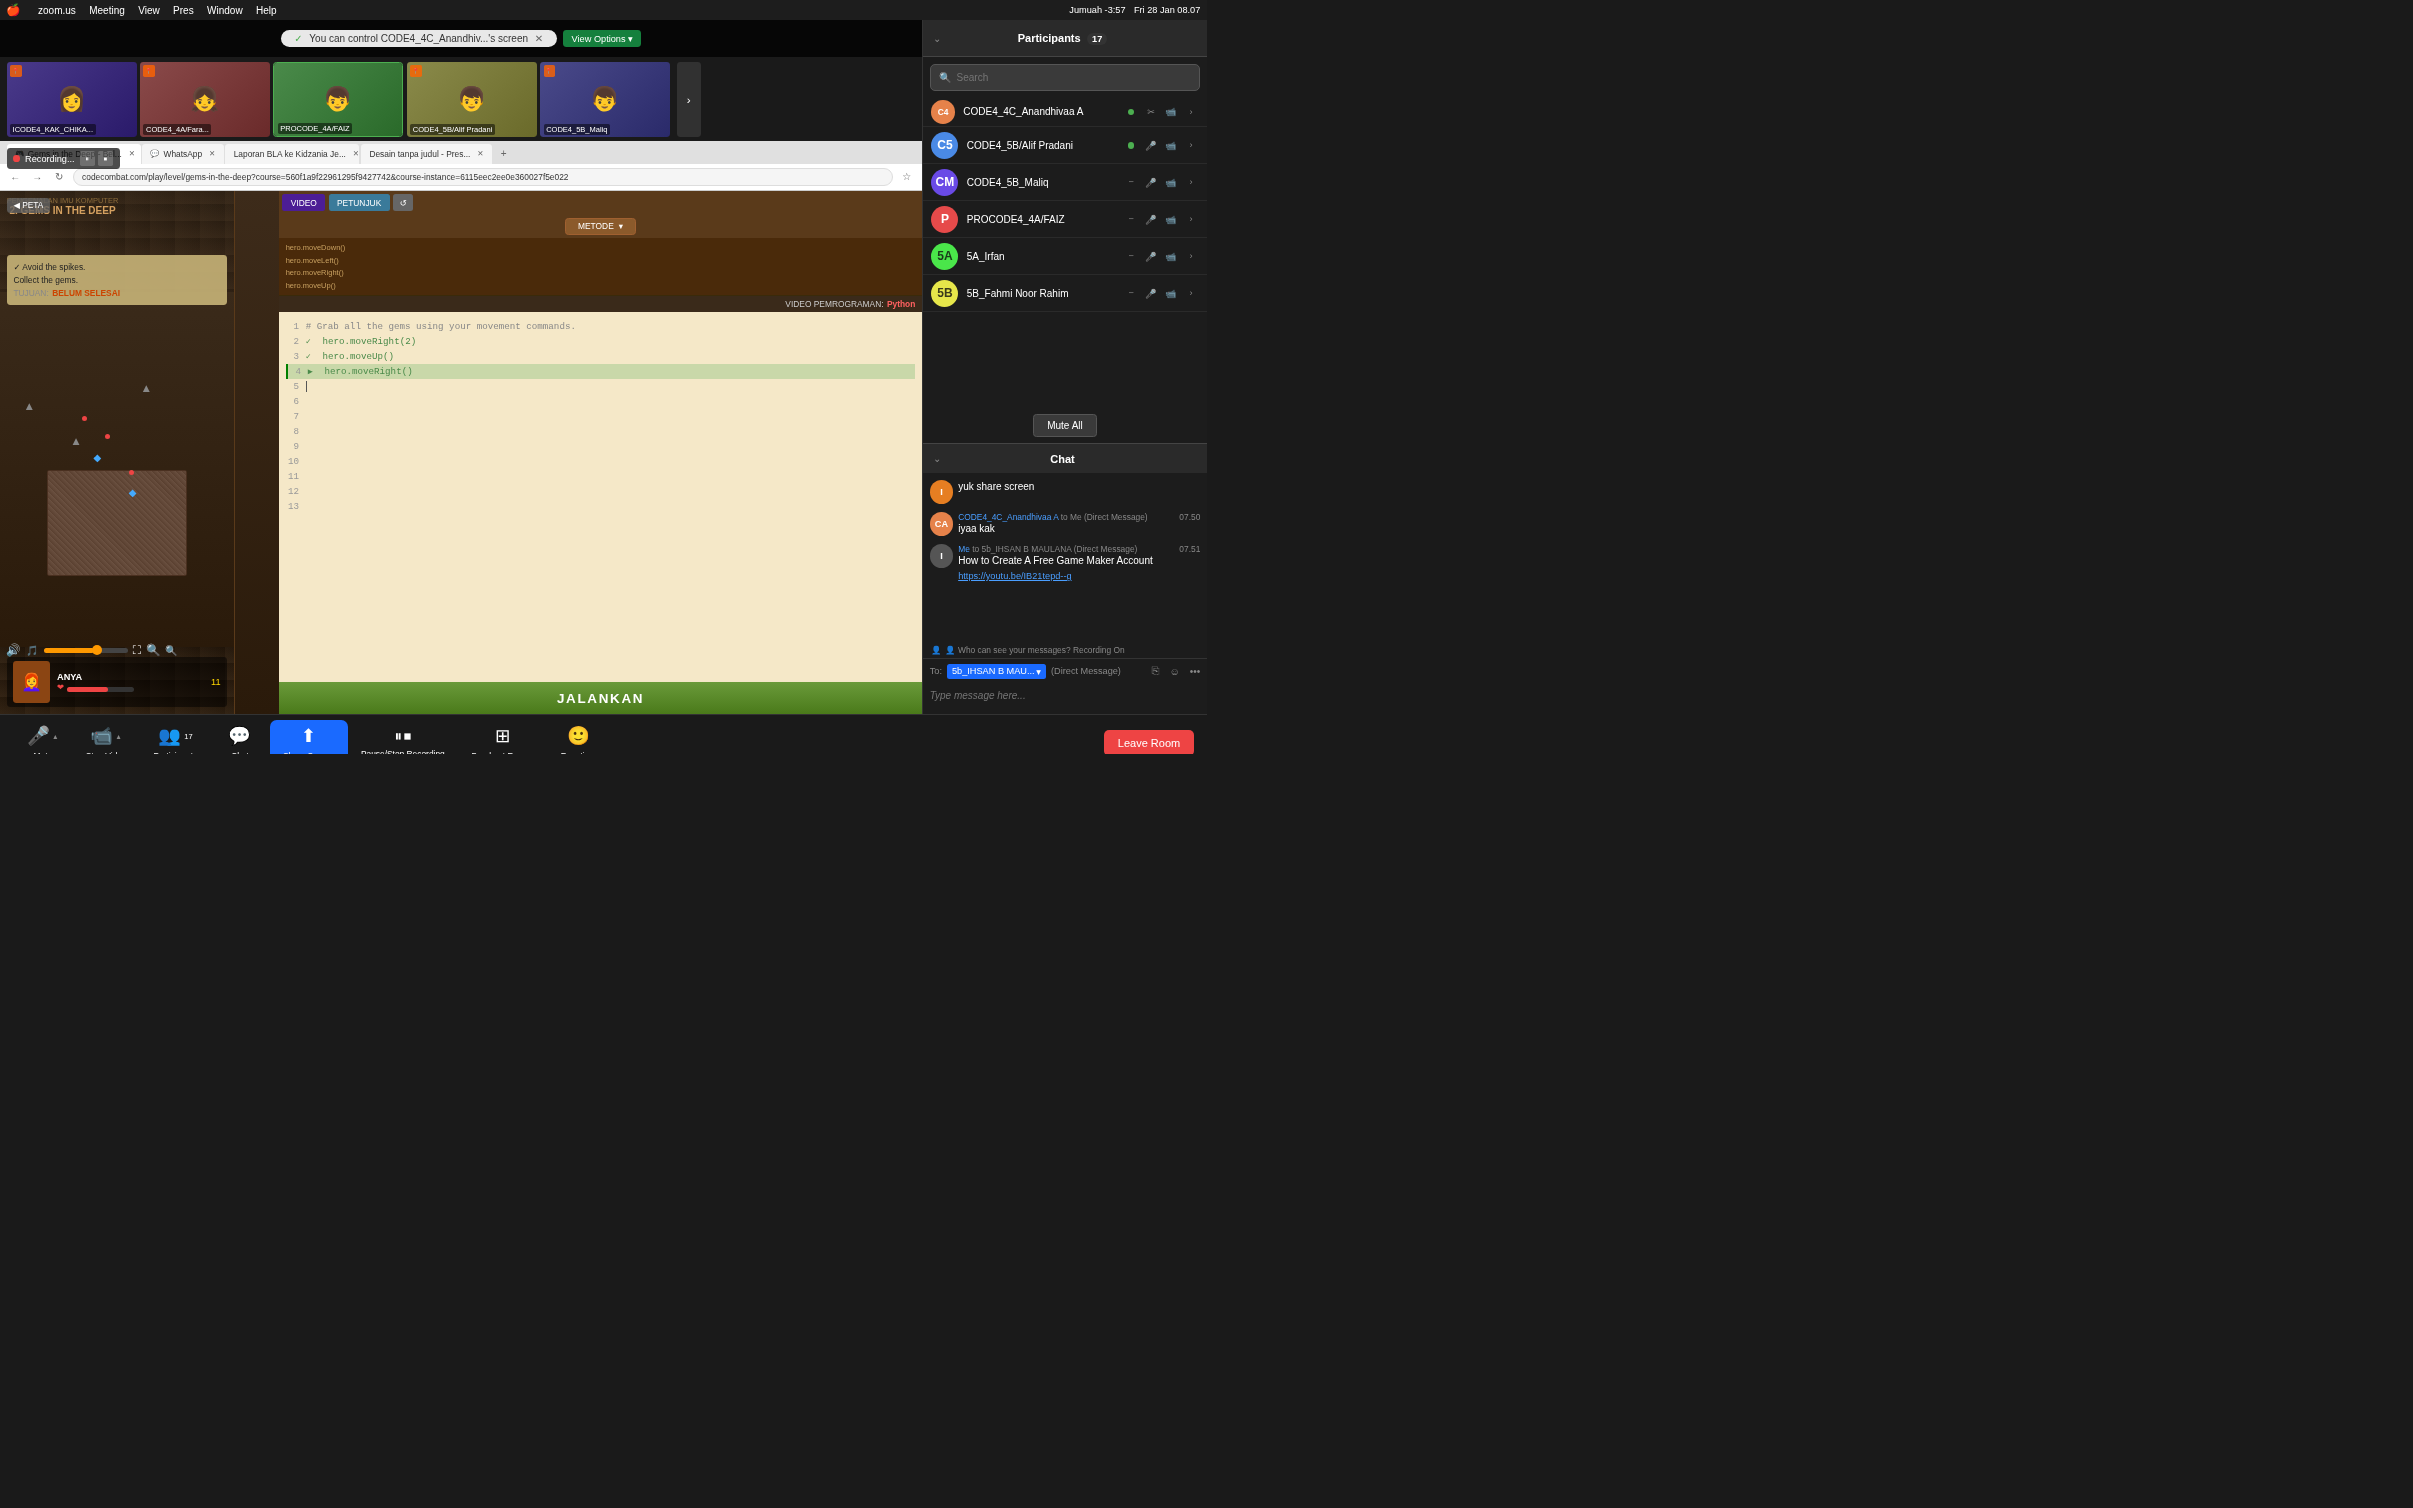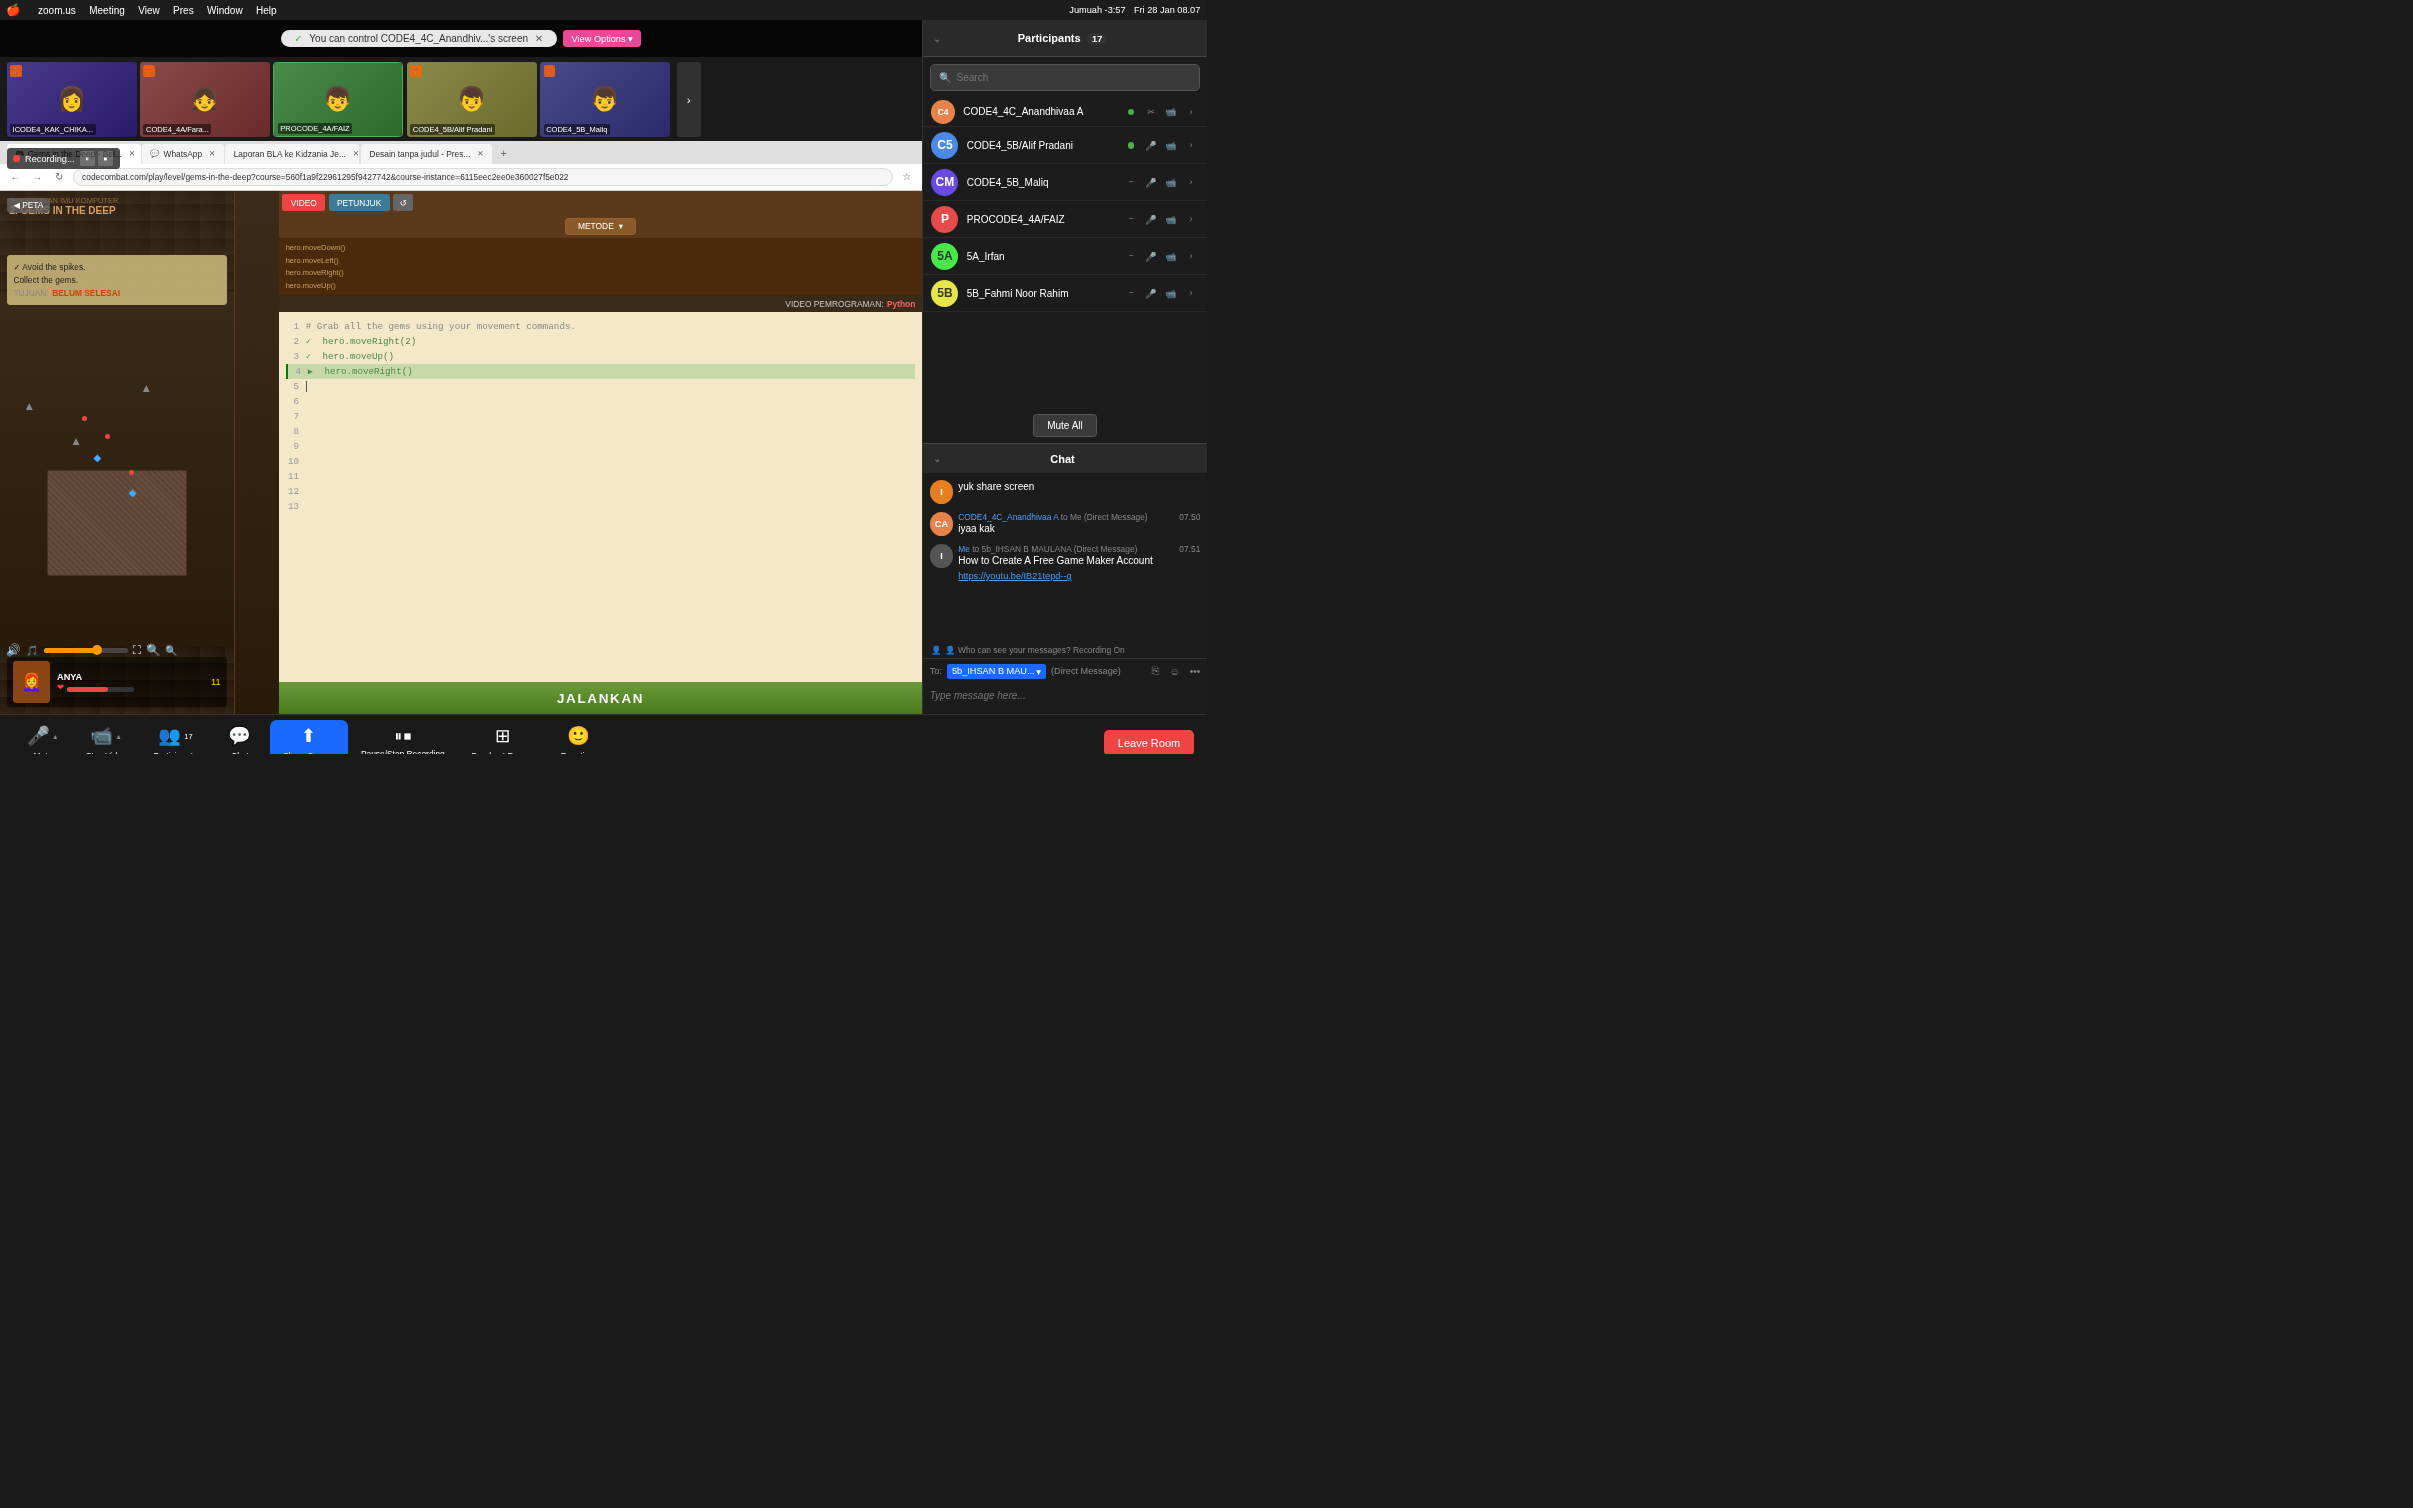--- a/index.html
+++ b/index.html
@@ -62,21 +62,21 @@
       color: #333;
       display: flex;
       align-items: center;
       gap: 6.7px;
     }
     .zoom-screen-banner .close-x {
       color: #666;
       cursor: pointer;
     }
     .view-options-btn {
-      background: #ec4899;
+      background: #15803d;
       color: white;
       border: none;
       border-radius: 3.4px;
       padding: 3.4px 8.4px;
       font-size: 9.2px;
       cursor: pointer;
       display: flex;
       align-items: center;
       gap: 3.4px;
       margin-left: 6.7px;
@@ -924,21 +924,21 @@
                 </div>
               </div>
               <div class="character-level">11</div>
             </div>
           </div>
 
           <div class="game-right">
 
             <div style="background:#5a3a1a;padding:3.4px;display:flex;align-items:center;justify-content:space-between;">
               <div style="display:flex;gap:3.4px;">
-                <button style="background:#ef4444;color:white;border:none;padding:3.4px 8.4px;border-radius:2.5px;font-size:8.4px;cursor:pointer;">VIDEO</button>
+                <button style="background:#4c1d95;color:white;border:none;padding:3.4px 8.4px;border-radius:2.5px;font-size:8.4px;cursor:pointer;">VIDEO</button>
                 <button style="background:#3a7a9a;color:white;border:none;padding:3.4px 8.4px;border-radius:2.5px;font-size:8.4px;cursor:pointer;">PETUNJUK</button>
                 <button style="background:#666;color:white;border:none;padding:3.4px 6.7px;border-radius:2.5px;font-size:8.4px;cursor:pointer;">↺</button>
               </div>
             </div>
 
             <div style="position:relative;background:#5a3a1a;border-bottom:1.7px solid #3a2a0a;">
               <div style="background:#8B5A2B;margin:3.4px auto;width:fit-content;border:0.8px solid #a06030;border-radius:3.4px;padding:2.5px 11.7px;color:white;font-size:8.4px;display:flex;align-items:center;gap:5px;">
                 <span>METODE</span>
                 <span>▾</span>
               </div>

